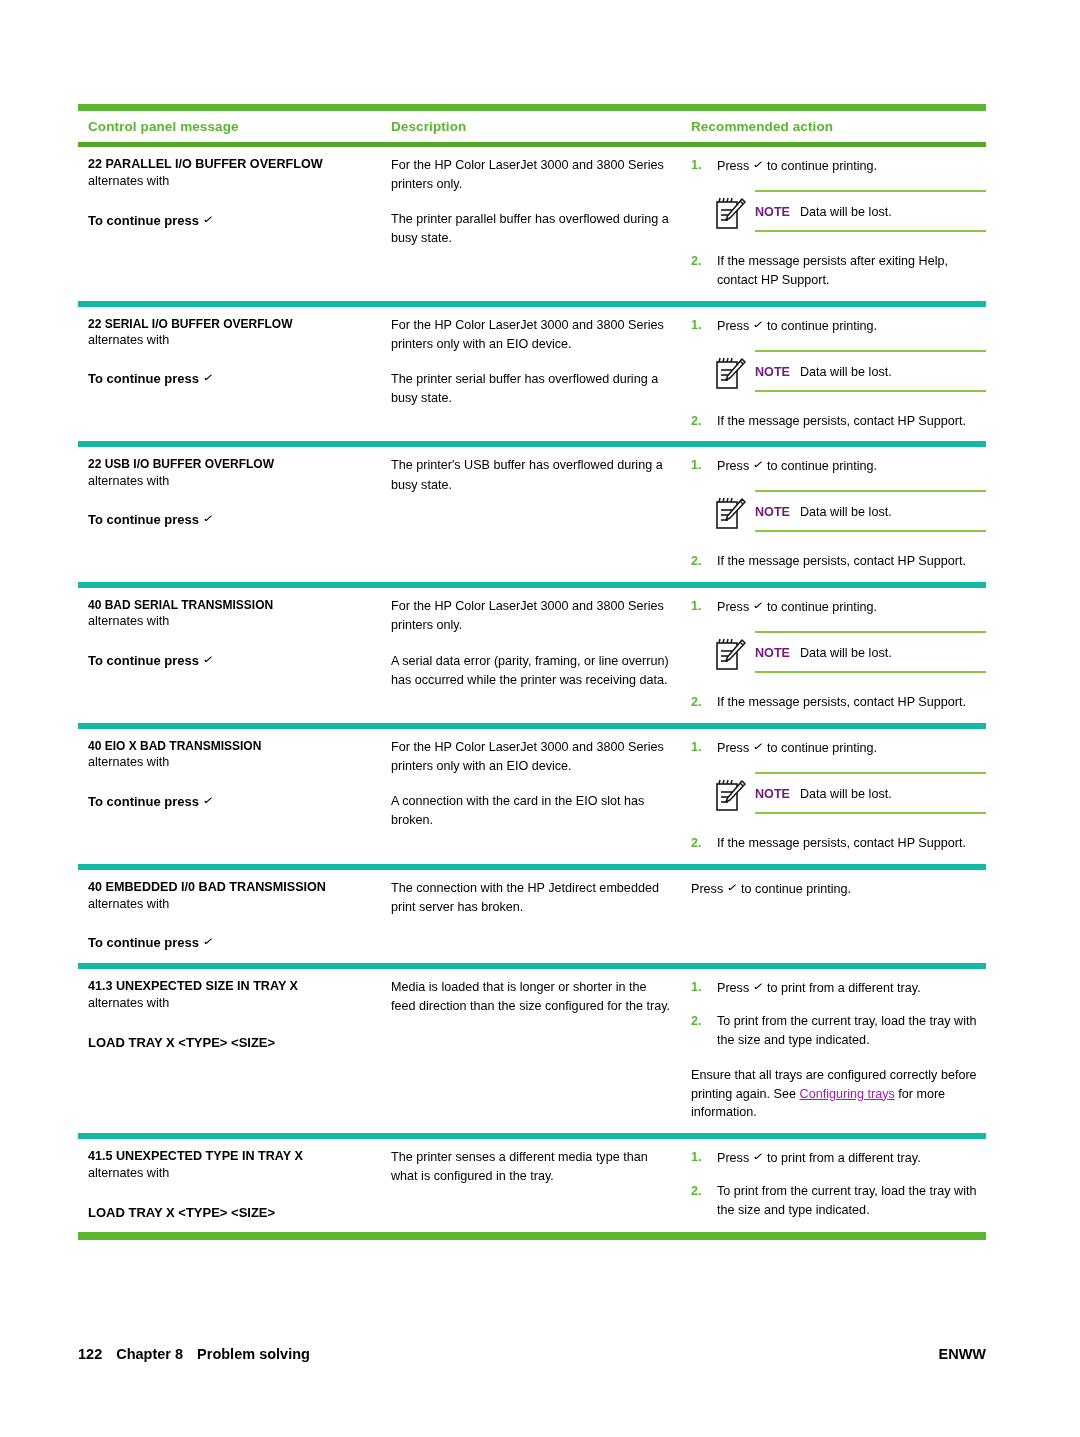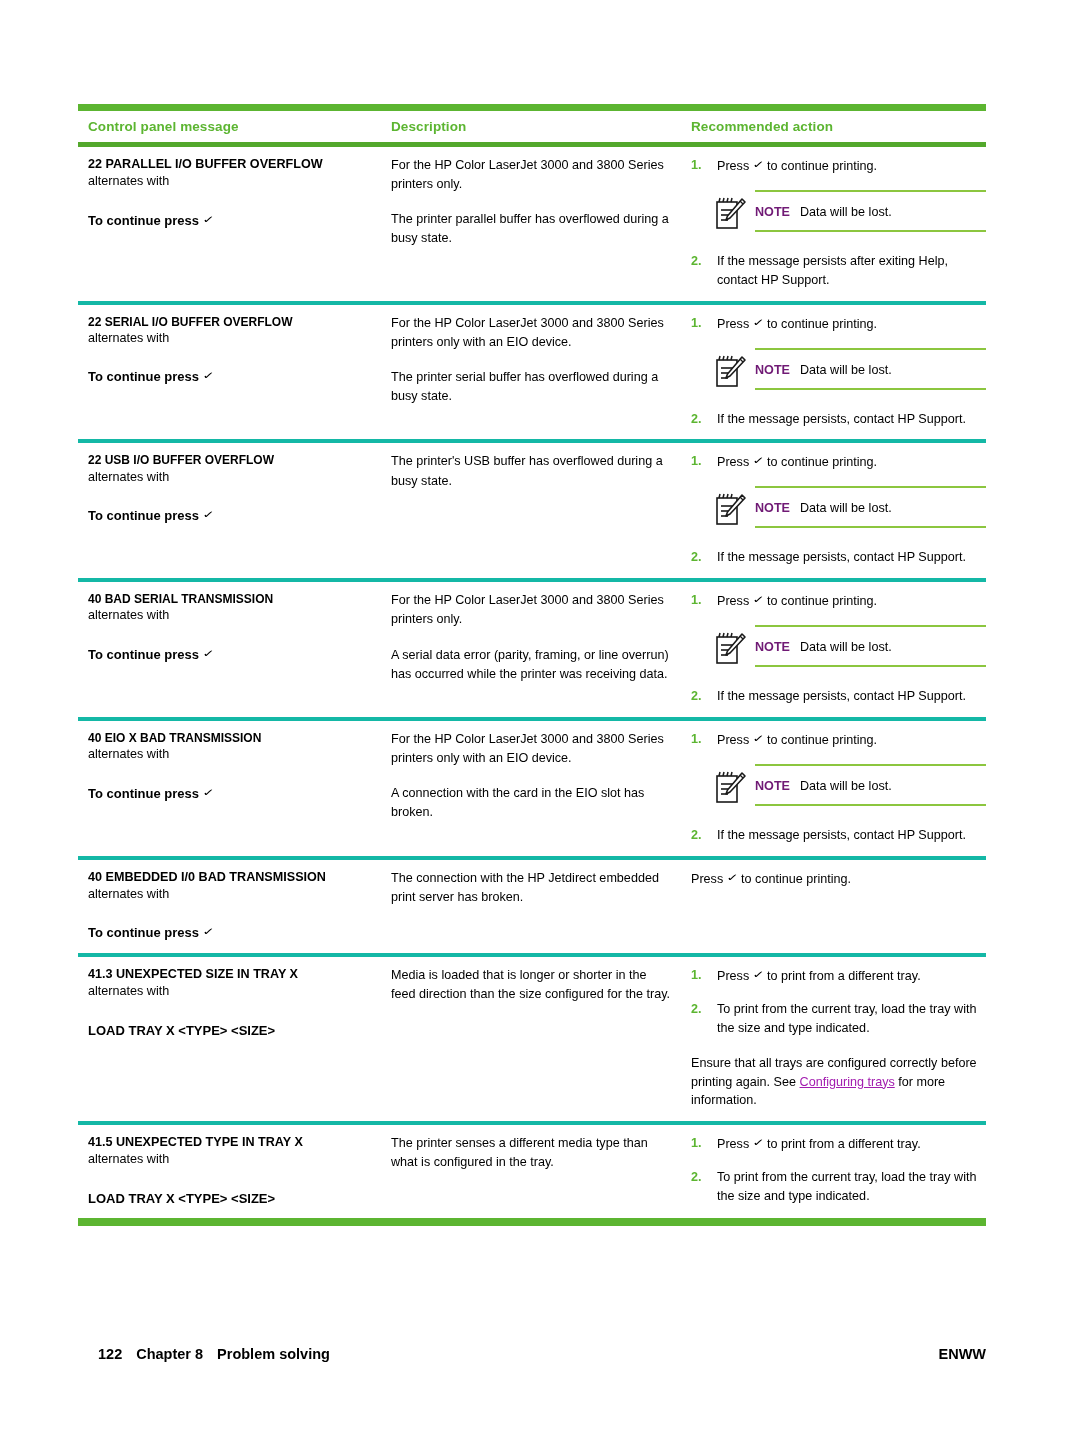--- a/index.html
+++ b/index.html
@@ -48,21 +48,21 @@
   .col1 { width: 312px; flex: 0 0 312px; padding-right: 10px; box-sizing: border-box; }
   .col2 { width: 296px; flex: 0 0 296px; padding-right: 14px; box-sizing: border-box; }
   .col3 { width: 300px; flex: 0 0 300px; box-sizing: border-box; }
   .th.col1 { padding-left: 10px; }
   .th.col2 { padding-left: 1px; }
   .th.col3 { padding-left: 5px; }
 
   
   .trow {
     display: flex;
-    border-bottom: 4px solid #14b8a6;
+    border-bottom: 6px solid #14b8a6;
     padding: 9px 0 11px 0;
     box-sizing: border-box;
   }
   .trow.last { border-bottom: none; }
   .tbl-bottom {
     height: 8px;
     background: #5cb531;
     width: 100%;
   }
 
@@ -170,21 +170,21 @@
     position: absolute;
     left: 78px;
     top: 1346px;
     width: 908px;
     display: flex;
     justify-content: space-between;
     align-items: baseline;
     font-size: 14.5px;
     font-weight: bold;
   }
-  .footer-left { display: flex; gap: 14px; margin-left: 20px; }
+  .footer-left { display: flex; gap: 14px; }
 </style>
 </head>
 <body>
 
 <div class="page">
 
   <div class="table-wrap">
 
     <div class="thead-topbar"></div>
 

